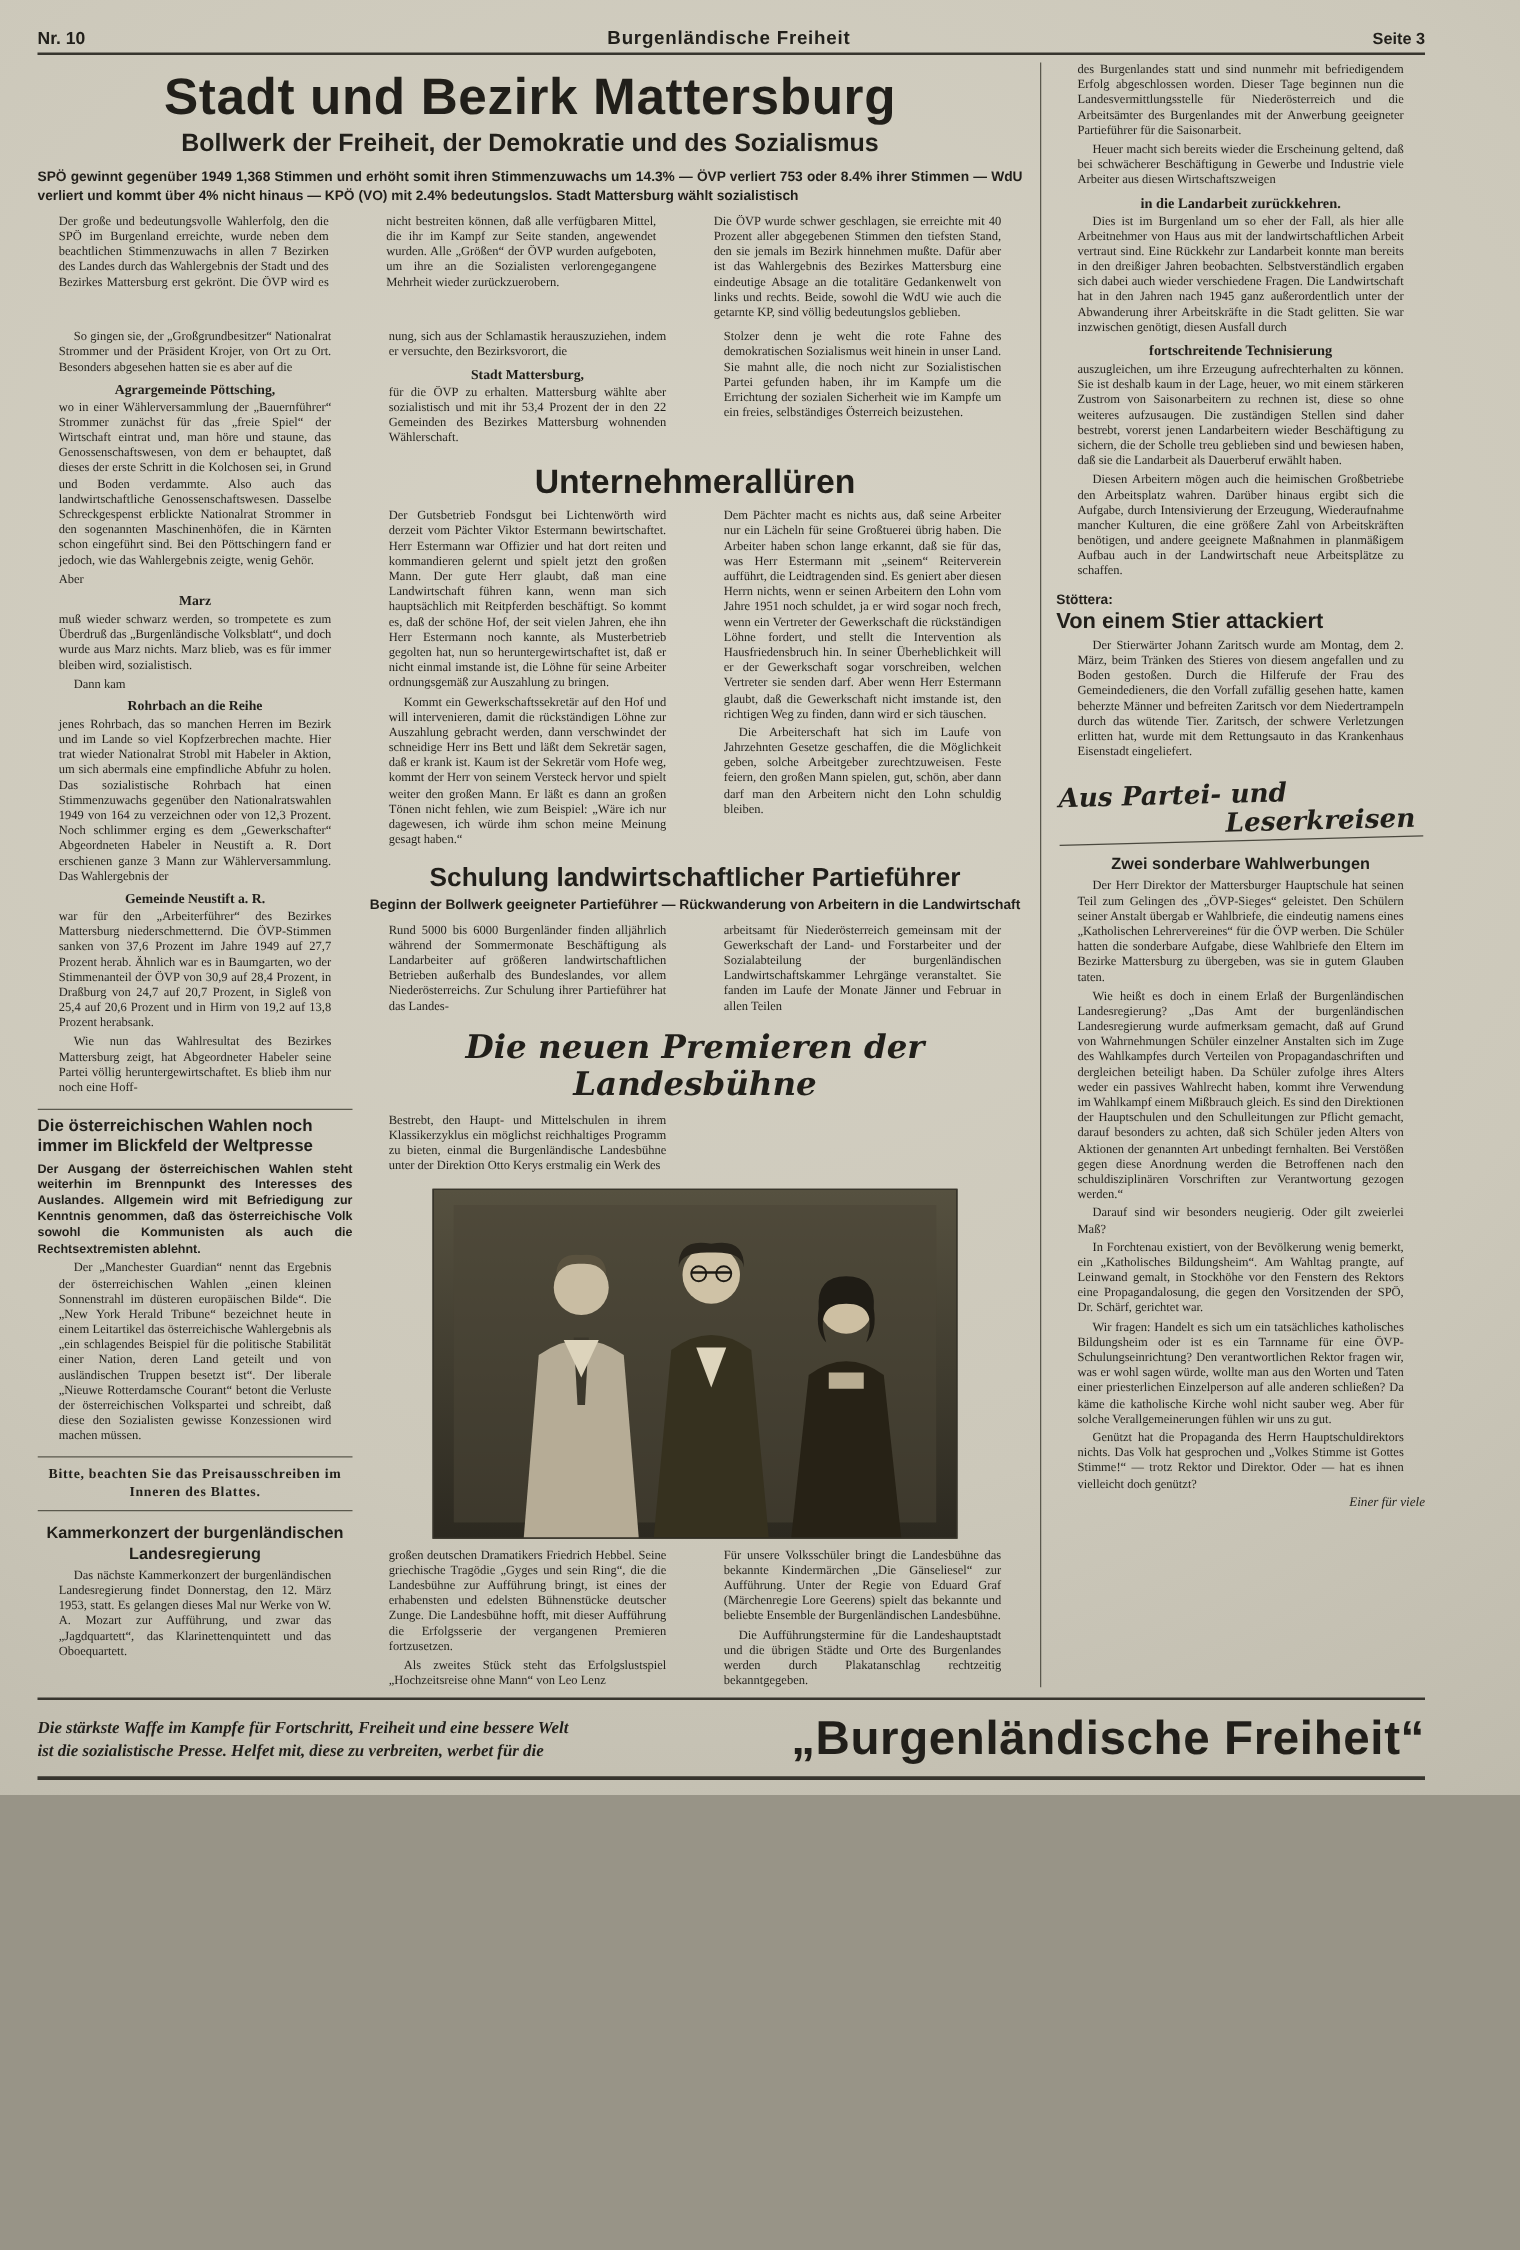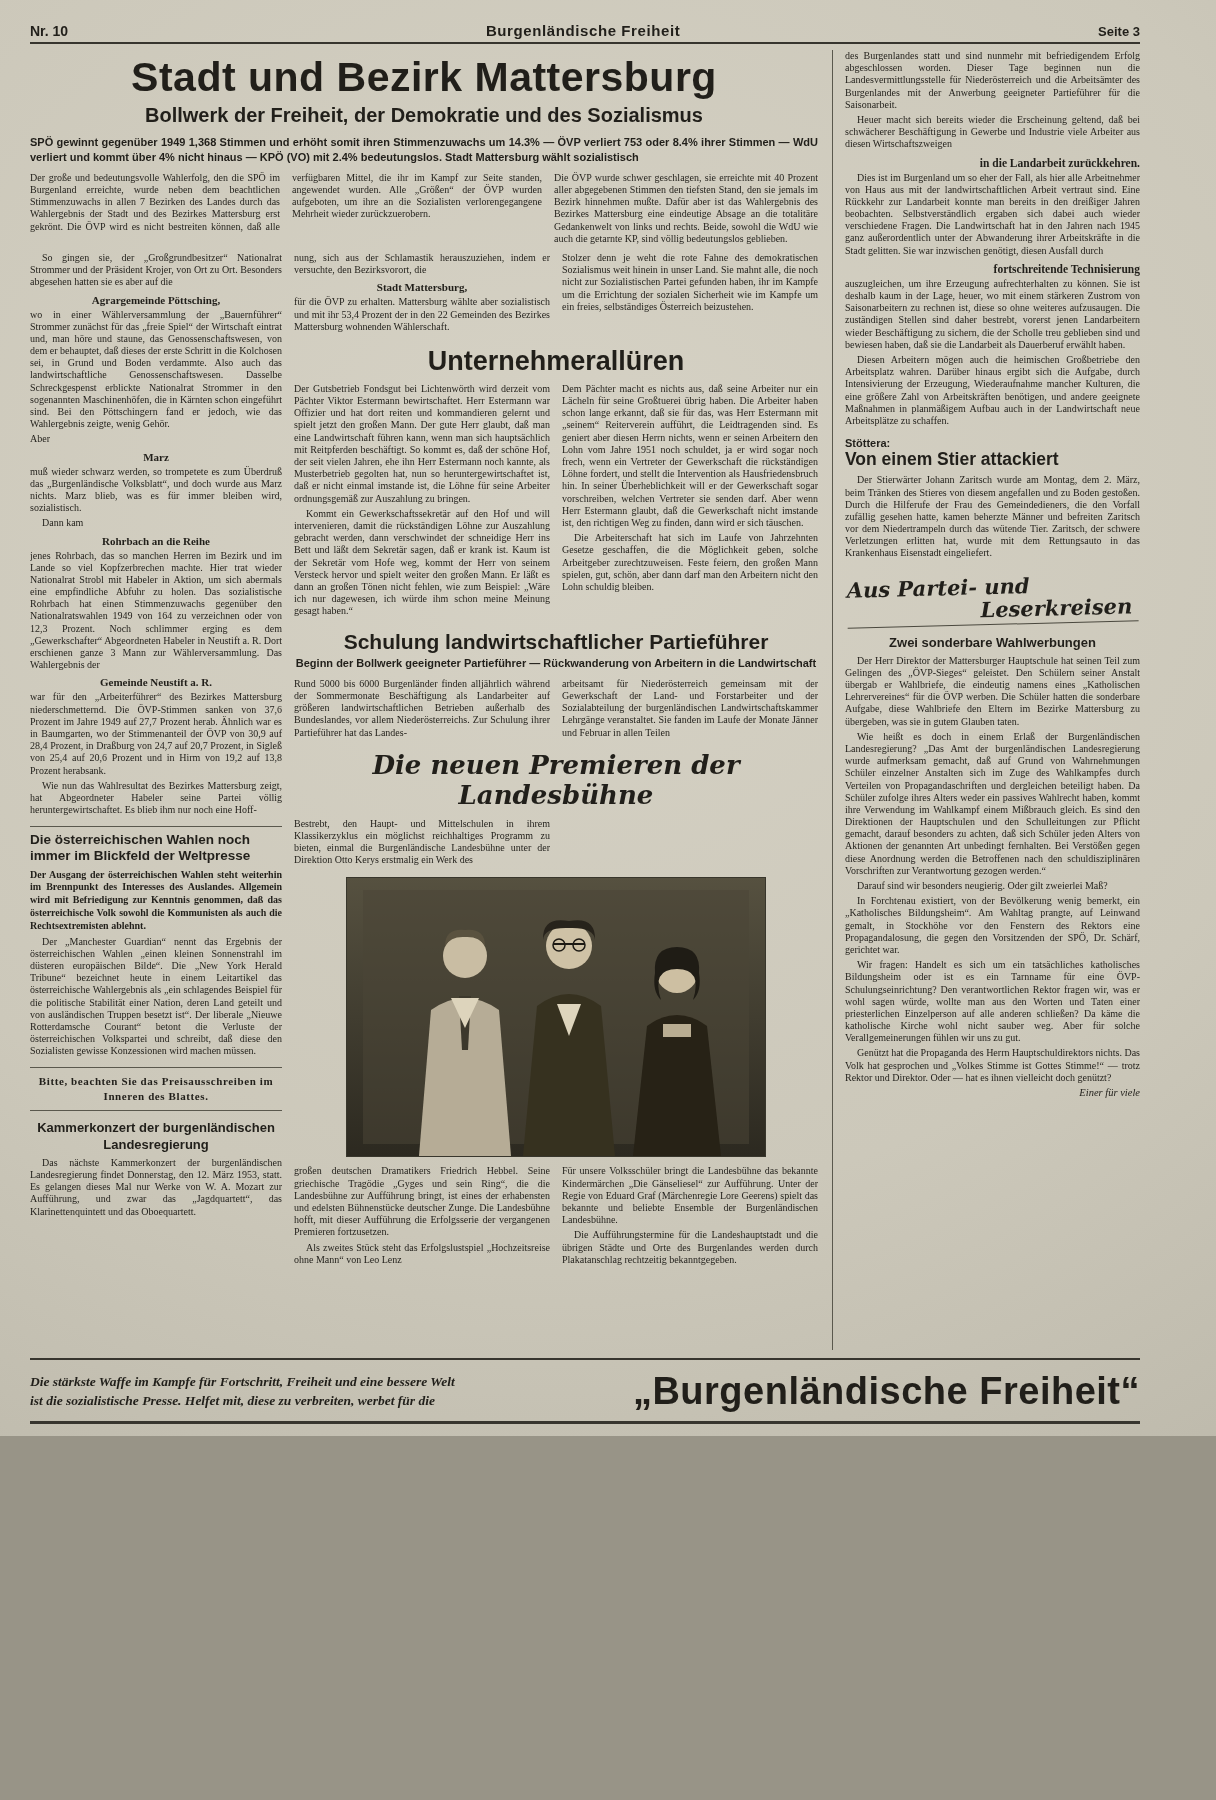--- a/index.html
+++ b/index.html
@@ -21,21 +21,21 @@
   .main { width:788px; flex:0 0 auto; }
   .sidebar { flex:1 1 auto; border-left:1px solid #5a584d; padding-left:12px; min-width:0; }
 
   
   .headline-block { text-align:center; margin:6px 0 2px; }
   .headline { margin:0; font-family:"Liberation Sans","DejaVu Sans",sans-serif; font-weight:bold; font-size:41px; letter-spacing:.5px; line-height:1.05; }
   .subheadline { margin:5px 0 0; font-family:"Liberation Sans","DejaVu Sans",sans-serif; font-weight:bold; font-size:20px; }
   .lead { margin:8px 0 0; font-family:"Liberation Sans","DejaVu Sans",sans-serif; font-weight:bold; font-size:11px; line-height:1.4; text-align:justify; }
 
   
-  .bt { font-size:10px; line-height:1.22; text-align:justify; margin:0 0 3px; text-indent:12px; }
+  .bt { font-size:10px; line-height:1.22; text-align:justify; margin:0 17px 3px; text-indent:12px; }
   .noind { text-indent:0; }
   .subh { text-align:center; font-weight:bold; font-size:11px; margin:5px 0 3px; }
 
   .row { display:flex; gap:12px; }
   .half { width:calc(50% - 6px); }
 
   .intro-row { margin-top:6px; }
   .intro-cols { width:512px; column-count:2; column-gap:12px; }
   .ovp-col { flex:1; min-width:0; }
 
@@ -46,29 +46,29 @@
   .sec-head { text-align:center; font-family:Liberation Sans, sans-serif; font-weight:bold; margin:10px 0 6px; }
   .unternehmer-head { font-size:27px; }
   .schulung-head { font-size:21px; margin-bottom:2px; }
   .schulung-sub { text-align:center; font-family:"Liberation Sans","DejaVu Sans",sans-serif; font-weight:bold; font-size:11px; margin:0 0 7px; line-height:1.3; }
   .premieren-head { font-family:"DejaVu Serif","Liberation Serif",serif; font-style:italic; font-weight:bold; font-size:26px; text-align:center; margin:8px 0 8px; }
 
   .photo-wrap { margin:8px auto; width:420px; border:1px solid #38362c; background:#2e2b22; line-height:0; }
 
   .wahlen-sec { border-top:1px solid #5a584d; margin-top:10px; padding-top:5px; }
   .wahlen-head { font-family:"Liberation Sans","DejaVu Sans",sans-serif; font-weight:bold; font-size:13.5px; line-height:1.2; margin:0 0 4px; }
-  .bold-lead { font-family:Liberation Serif, serif; font-weight:bold; font-size:10px; line-height:1.28; text-align:justify; margin:0 0 3px; text-indent:0; }
+  .bold-lead { font-family:Liberation Sans, sans-serif; font-weight:bold; font-size:10px; line-height:1.28; text-align:justify; margin:0 0 3px; text-indent:0; }
 
   .notice { border-top:1px solid #5a584d; border-bottom:1px solid #5a584d; margin:9px 0; padding:6px 2px;
     font-weight:bold; font-size:11px; text-align:center; letter-spacing:.6px; line-height:1.4; }
 
   .kammer-head { text-align:center; font-family:"Liberation Sans","DejaVu Sans",sans-serif; font-weight:bold; font-size:13px; line-height:1.25; margin:4px 0 4px; }
 
   
-  .sb-h { text-align:right; font-weight:bold; font-size:11.5px; margin:6px 0 3px; }
+  .sb-h { text-align:center; font-weight:bold; font-size:11.5px; margin:6px 0 3px; }
   .stier { margin-top:10px; }
   .stier-kicker { font-family:"Liberation Sans","DejaVu Sans",sans-serif; font-weight:bold; font-size:11px; margin:0; }
   .stier-head { font-family:"Liberation Sans","DejaVu Sans",sans-serif; font-weight:bold; font-size:17.5px; margin:1px 0 5px; line-height:1.1; }
   .script-head { margin:14px 2px 10px; font-family:"DejaVu Serif","Liberation Serif",serif; font-style:italic; font-weight:bold; font-size:21px; transform:rotate(-1.5deg); }
   .script-line2 { display:block; text-align:right; border-bottom:1px solid #4a483e; padding:0 6px 2px 0; margin-top:-2px; }
   .ww-head { text-align:center; font-family:"Liberation Sans","DejaVu Sans",sans-serif; font-weight:bold; font-size:13px; margin:4px 0 5px; }
   .signature { text-align:right; font-style:italic; font-size:10.5px; margin:2px 0 0; }
 
   
   .footer { flex:0 0 auto; border-top:2px solid #37352e; border-bottom:3px solid #37352e;

